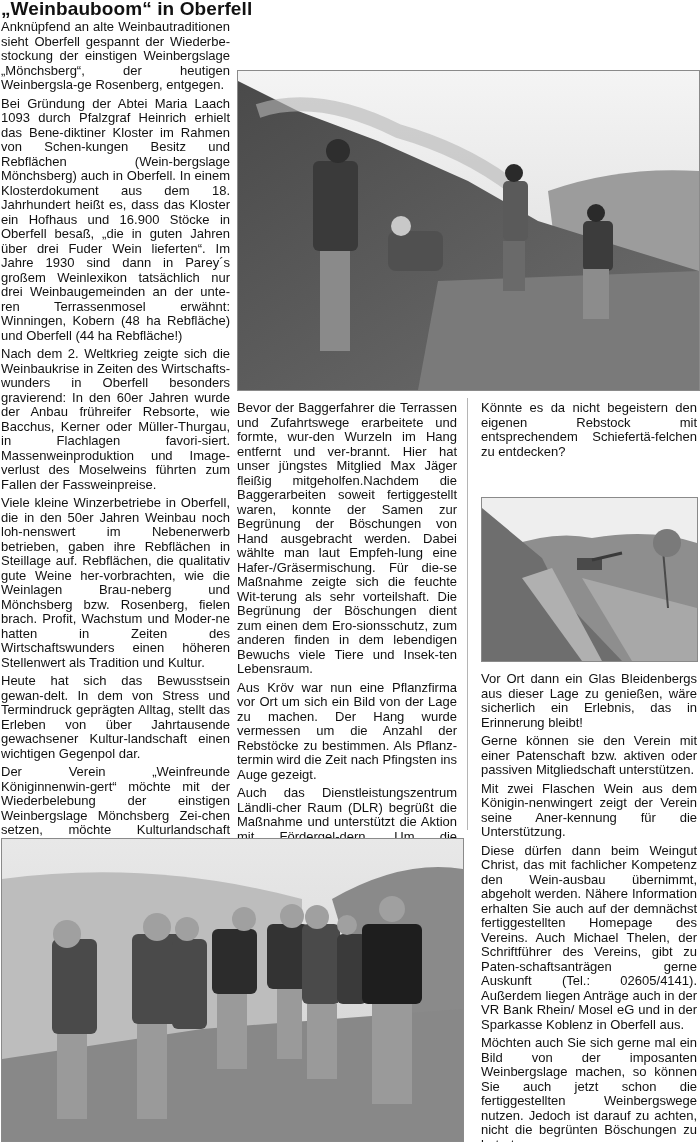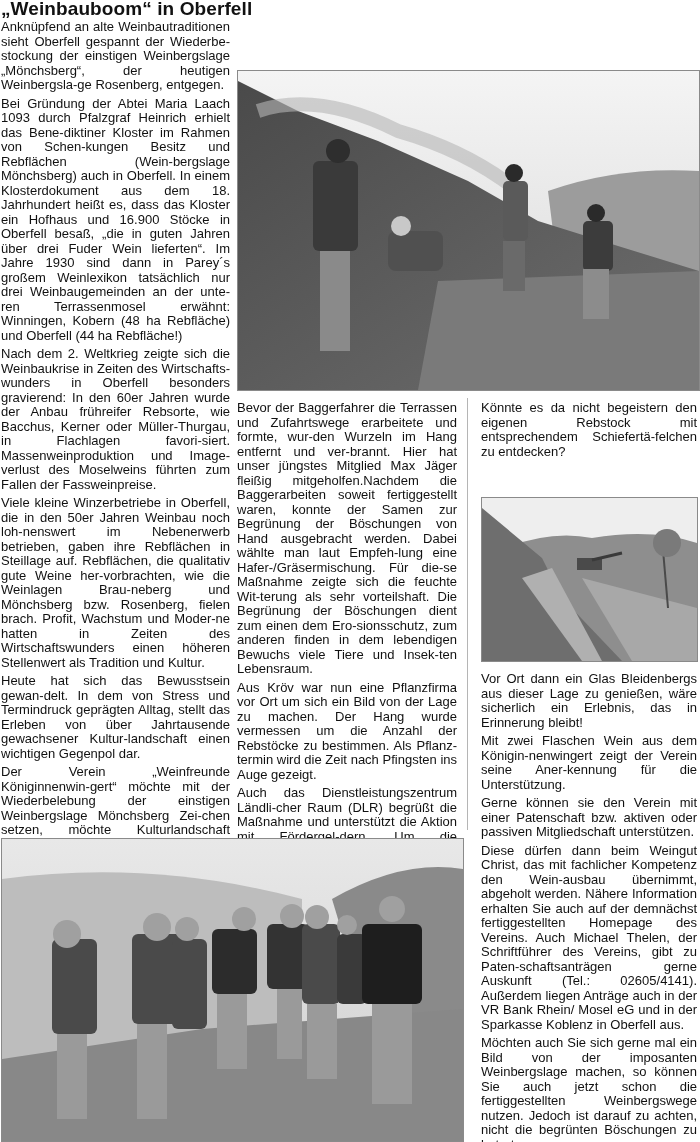--- a/index.html
+++ b/index.html
@@ -104,22 +104,22 @@
     <path d="M100 80 L215 110 L215 163 L150 163 Z" fill="#a8a8a8"></path>
     <rect x="95" y="60" width="25" height="12" fill="#4a4a4a"></rect>
     <line x1="110" y1="62" x2="140" y2="55" stroke="#3a3a3a" stroke-width="3"></line>
     <path d="M180 40 L186 110" stroke="#4a4a4a" stroke-width="2"></path>
     <circle cx="185" cy="45" r="14" fill="#7a7a7a"></circle>
   </svg>
 </div>
 
 <div class="col" id="col3b">
   <p>Vor Ort dann ein Glas Bleidenbergs aus dieser Lage zu genießen, wäre sicherlich ein Erlebnis, das in Erinnerung bleibt!</p>
+  <p>Gerne können sie den Verein mit einer Patenschaft bzw. aktiven oder passiven Mitgliedschaft unterstützen.</p>
   <p>Mit zwei Flaschen Wein aus dem Königin-nenwingert zeigt der Verein seine Aner-kennung für die Unterstützung.</p>
-  <p>Gerne können sie den Verein mit einer Patenschaft bzw. aktiven oder passiven Mitgliedschaft unterstützen.</p>
   <p>Diese dürfen dann beim Weingut Christ, das mit fachlicher Kompetenz den Wein-ausbau übernimmt, abgeholt werden. Nähere Information erhalten Sie auch auf der demnächst fertiggestellten Homepage des Vereins. Auch Michael Thelen, der Schriftführer des Vereins, gibt zu Paten-schaftsanträgen gerne Auskunft (Tel.: 02605/4141). Außerdem liegen Anträge auch in der VR Bank Rhein/ Mosel eG und in der Sparkasse Koblenz in Oberfell aus.</p>
   <p>Möchten auch Sie sich gerne mal ein Bild von der imposanten Weinbergslage machen, so können Sie auch jetzt schon die fertiggestellten Weinbergswege nutzen. Jedoch ist darauf zu achten, nicht die begrünten Böschungen zu betreten.</p>
 
 </div>
 
 <div class="photo" id="photo3">
   <svg viewBox="0 0 461 302" preserveAspectRatio="none">
     <defs>
       <linearGradient id="sky3" x1="0" y1="0" x2="0" y2="1">
         <stop offset="0" stop-color="#e8e8e8"></stop>

